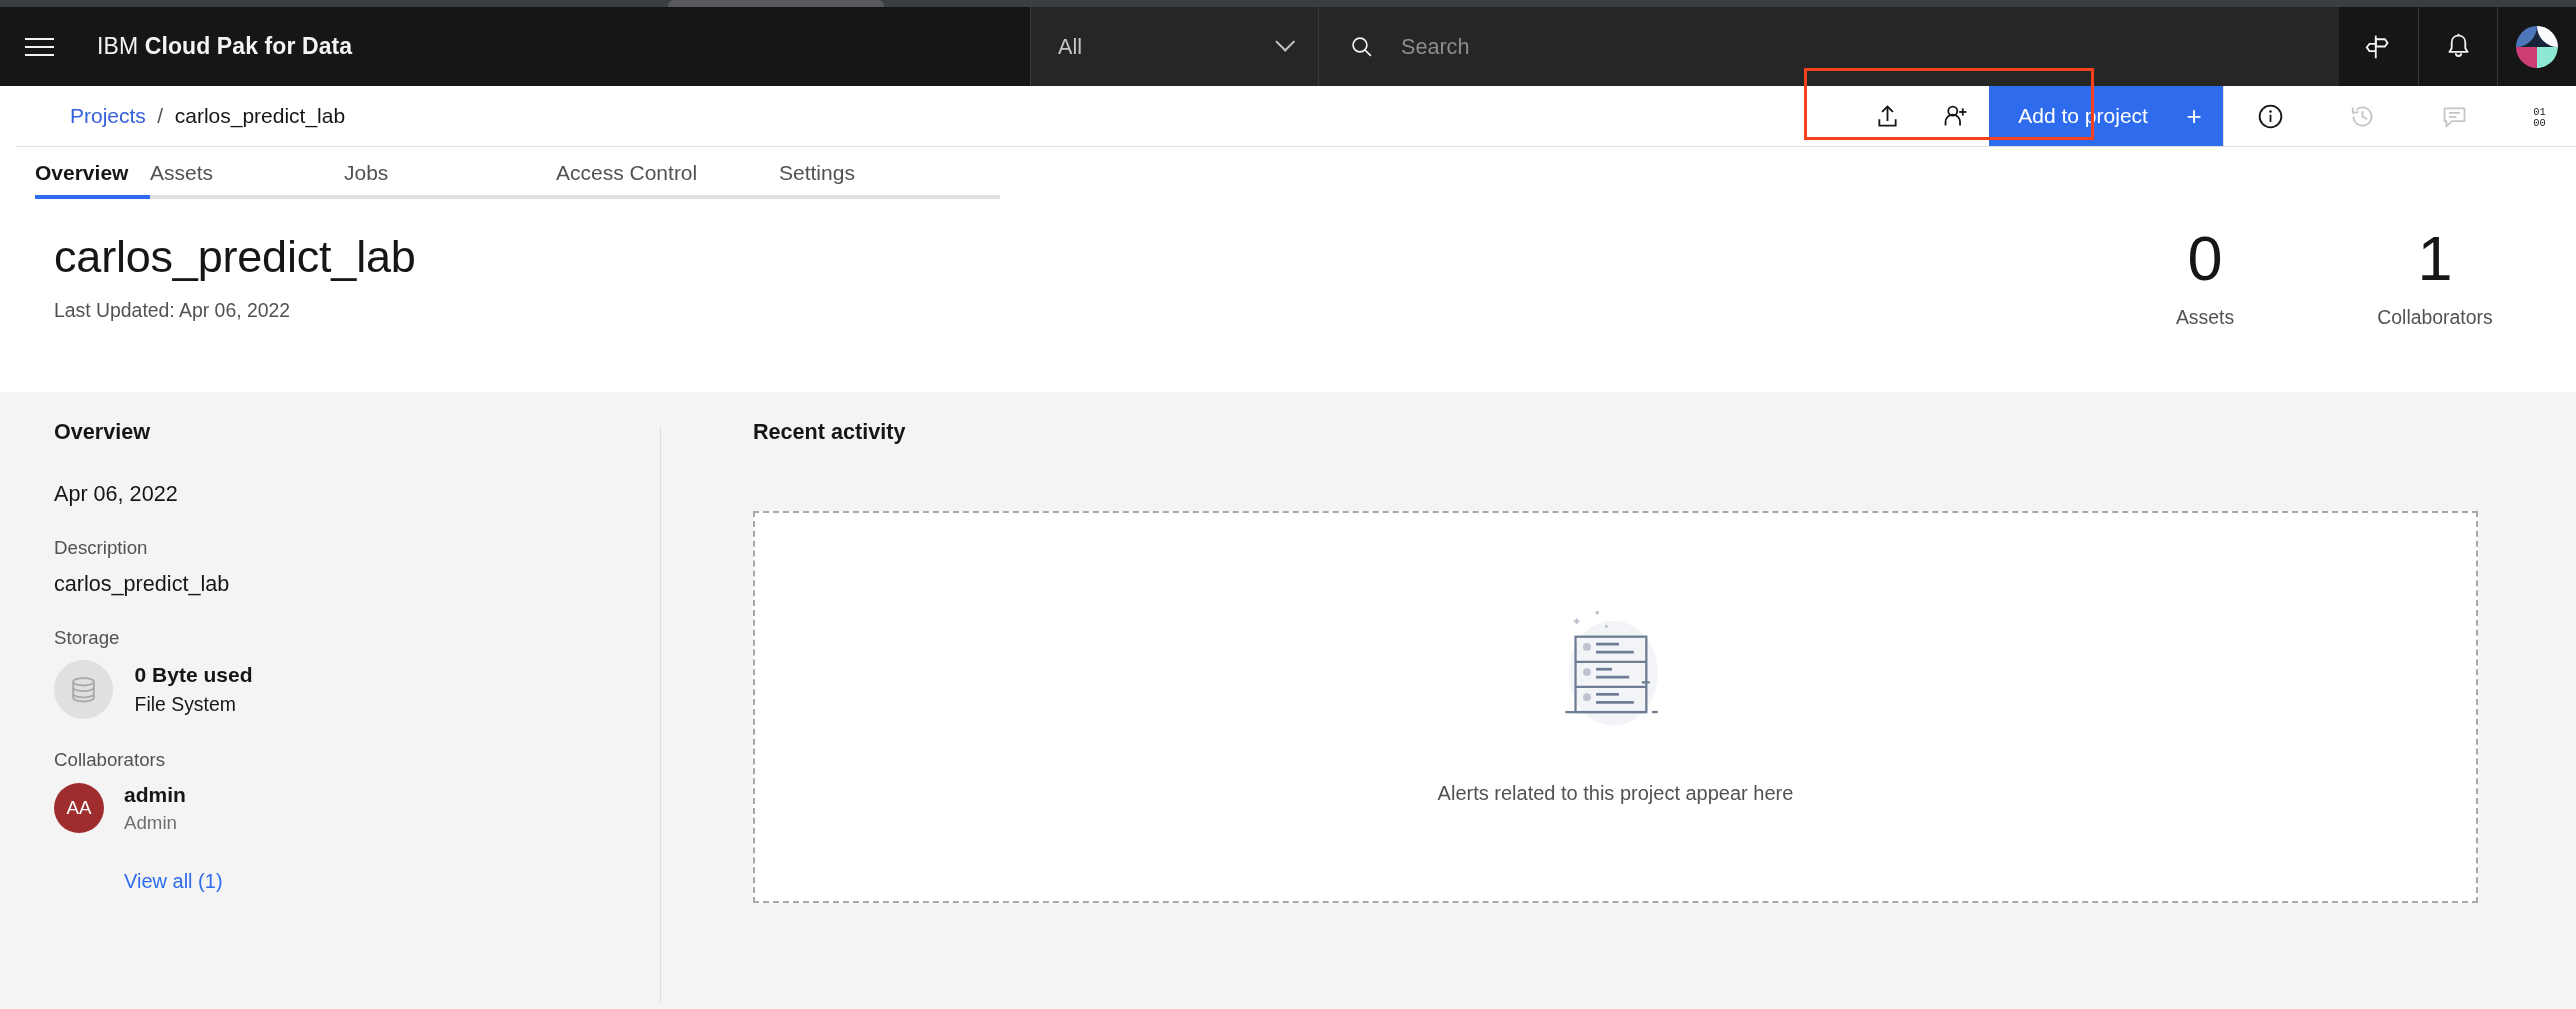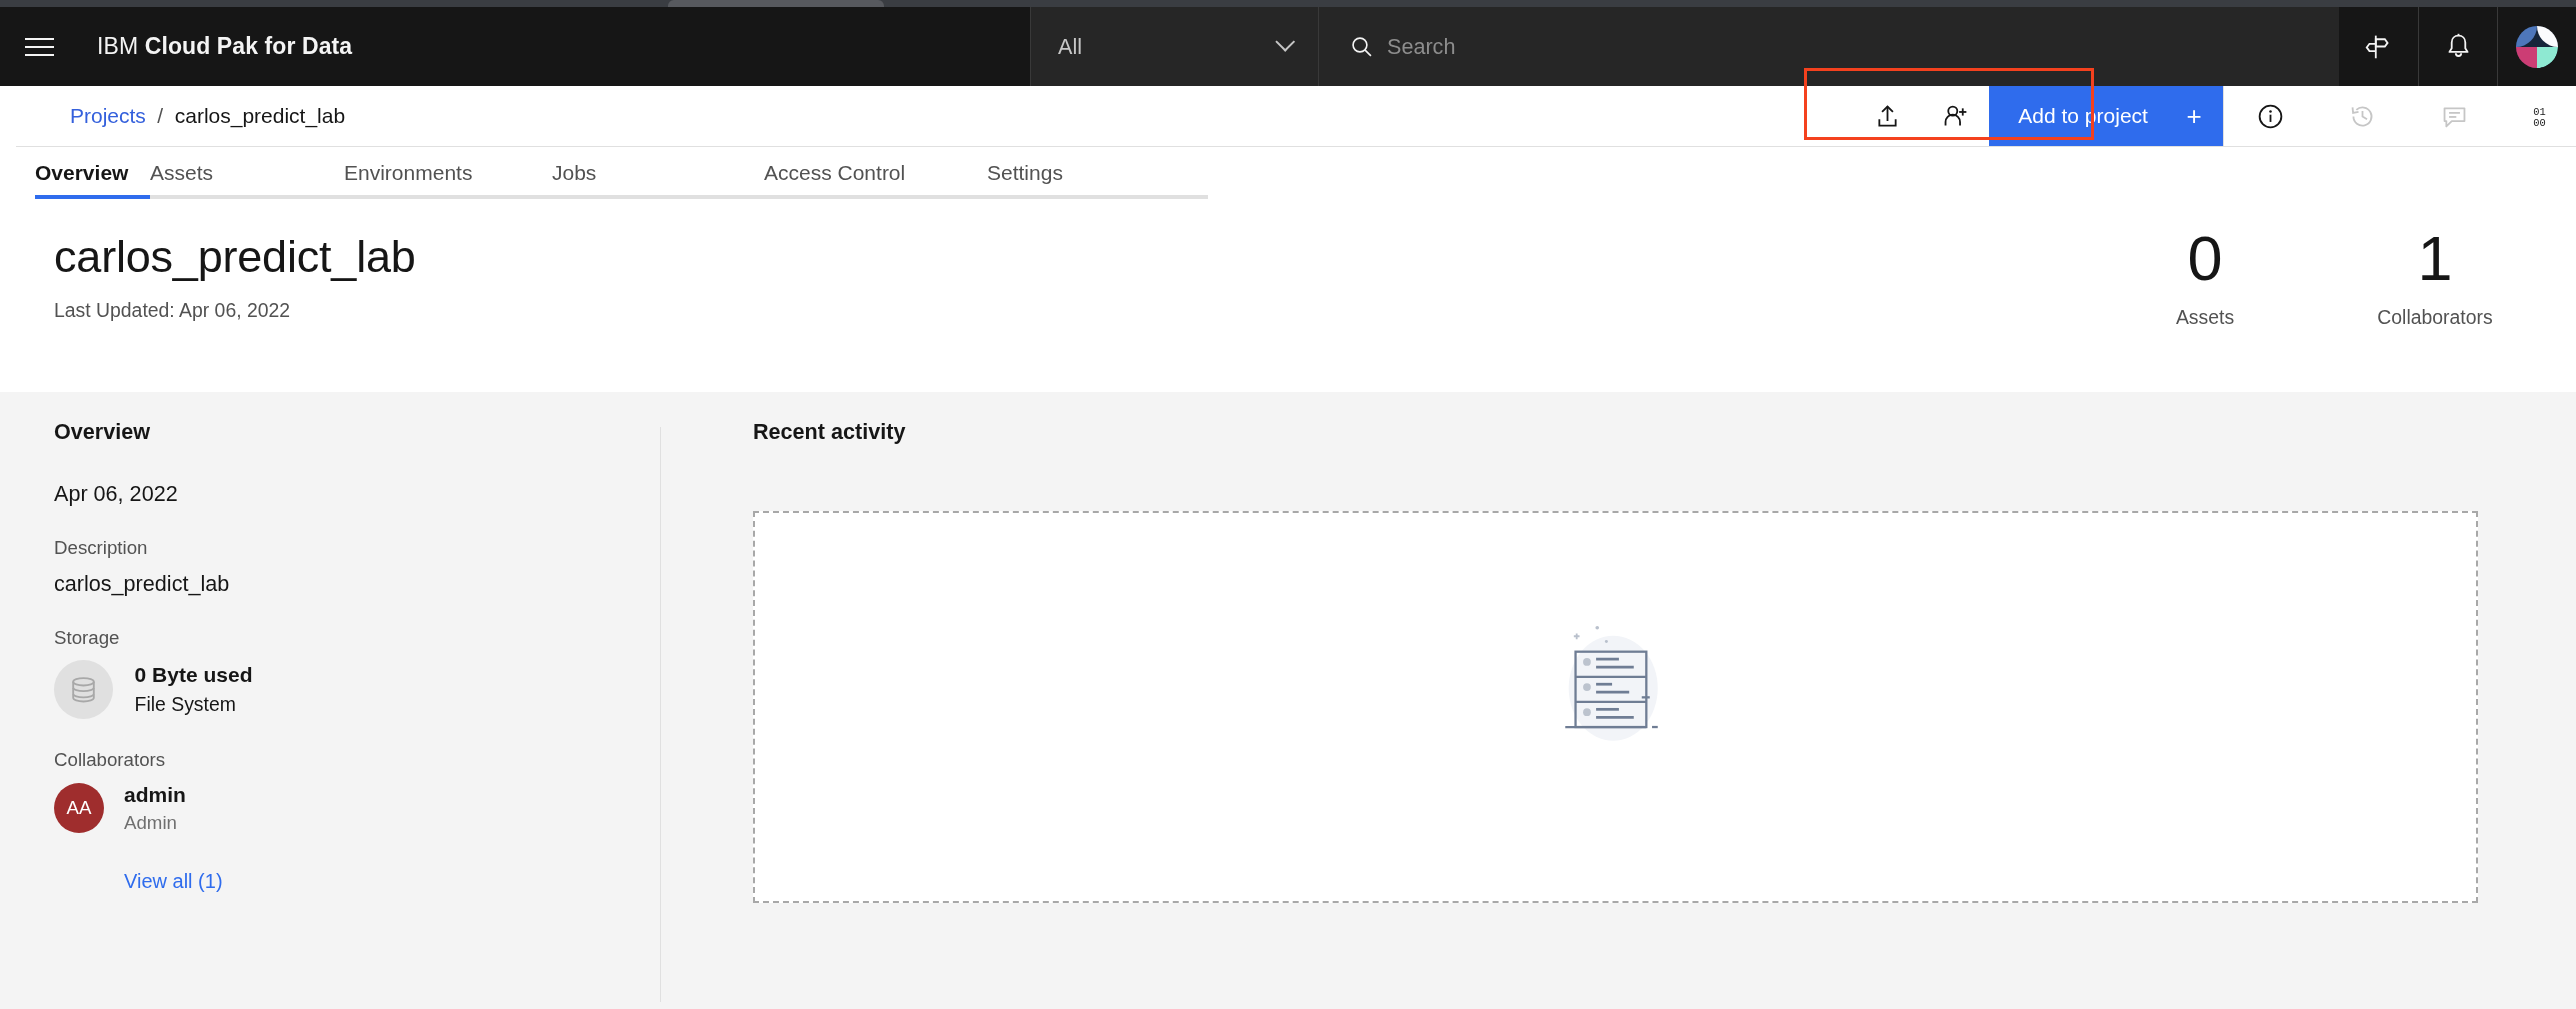--- a/index.html
+++ b/index.html
@@ -71,21 +71,21 @@
     width: 14.4px; height: 14.4px;
     border-right: 2.2px solid #c6c6c6; border-bottom: 2.2px solid #c6c6c6;
     transform: rotate(45deg) translate(-2.9px,-2.9px);
   }
 
   .hdr-search {
     width: 1021px; height: 79px;
     background: #262626;
     border-left: 0.7px solid #393939;
     display: flex; align-items: center;
-    padding-left: 30px; gap: 12px;
+    padding-left: 30px; gap: 26px;
     cursor: text;
   }
   .hdr-search .search-placeholder { font-size: 21.6px; color: #8d8d8d; }
 
   .hdr-icons { display: flex; height: 79px; align-items: stretch; }
   .hdr-ico {
     width: 79px; height: 79px;
     display: flex; align-items: center; justify-content: center;
     cursor: pointer; background: #161616;
   }
@@ -400,23 +400,20 @@
   </div>
 
   <div class="annot-box"></div>
 
   <div class="tabs">
     <div class="tab t0 active">
       <span class="tab-label">Overview</span>
     </div>
     <div class="tab t1">
       <span class="tab-label">Assets</span>
-    </div>
-    <div class="tab t2">
-      <span class="tab-label">Environments</span>
     </div>
     <div class="tab t3">
       <span class="tab-label">Jobs</span>
     </div>
     <div class="tab t4">
       <span class="tab-label">Access Control</span>
     </div>
     <div class="tab t5">
       <span class="tab-label">Settings</span>
     </div>
@@ -504,18 +501,19 @@
           <line x1="43" y1="61.5" x2="72" y2="61.5" stroke="#6f7d94" stroke-width="2.4"></line>
           <circle cx="35" cy="79" r="3.4" fill="#bcc3ce"></circle>
           <line x1="43" y1="76.5" x2="63" y2="76.5" stroke="#6f7d94" stroke-width="2.4"></line>
           <line x1="43" y1="83.5" x2="76" y2="83.5" stroke="#6f7d94" stroke-width="2.4"></line>
           <line x1="16" y1="92" x2="87" y2="92" stroke="#6f7d94" stroke-width="2"></line>
           <line x1="92" y1="92" x2="97" y2="92" stroke="#6f7d94" stroke-width="2"></line>
           <line x1="83" y1="66" x2="90" y2="66" stroke="#6f7d94" stroke-width="2"></line>
         </svg>
       </div>
       <div class="empty-text">
+        <div>Alerts related to this project appear here</div>
       </div>
     </div>
   </div>
 
 </div>
 
 
 </body></html>

